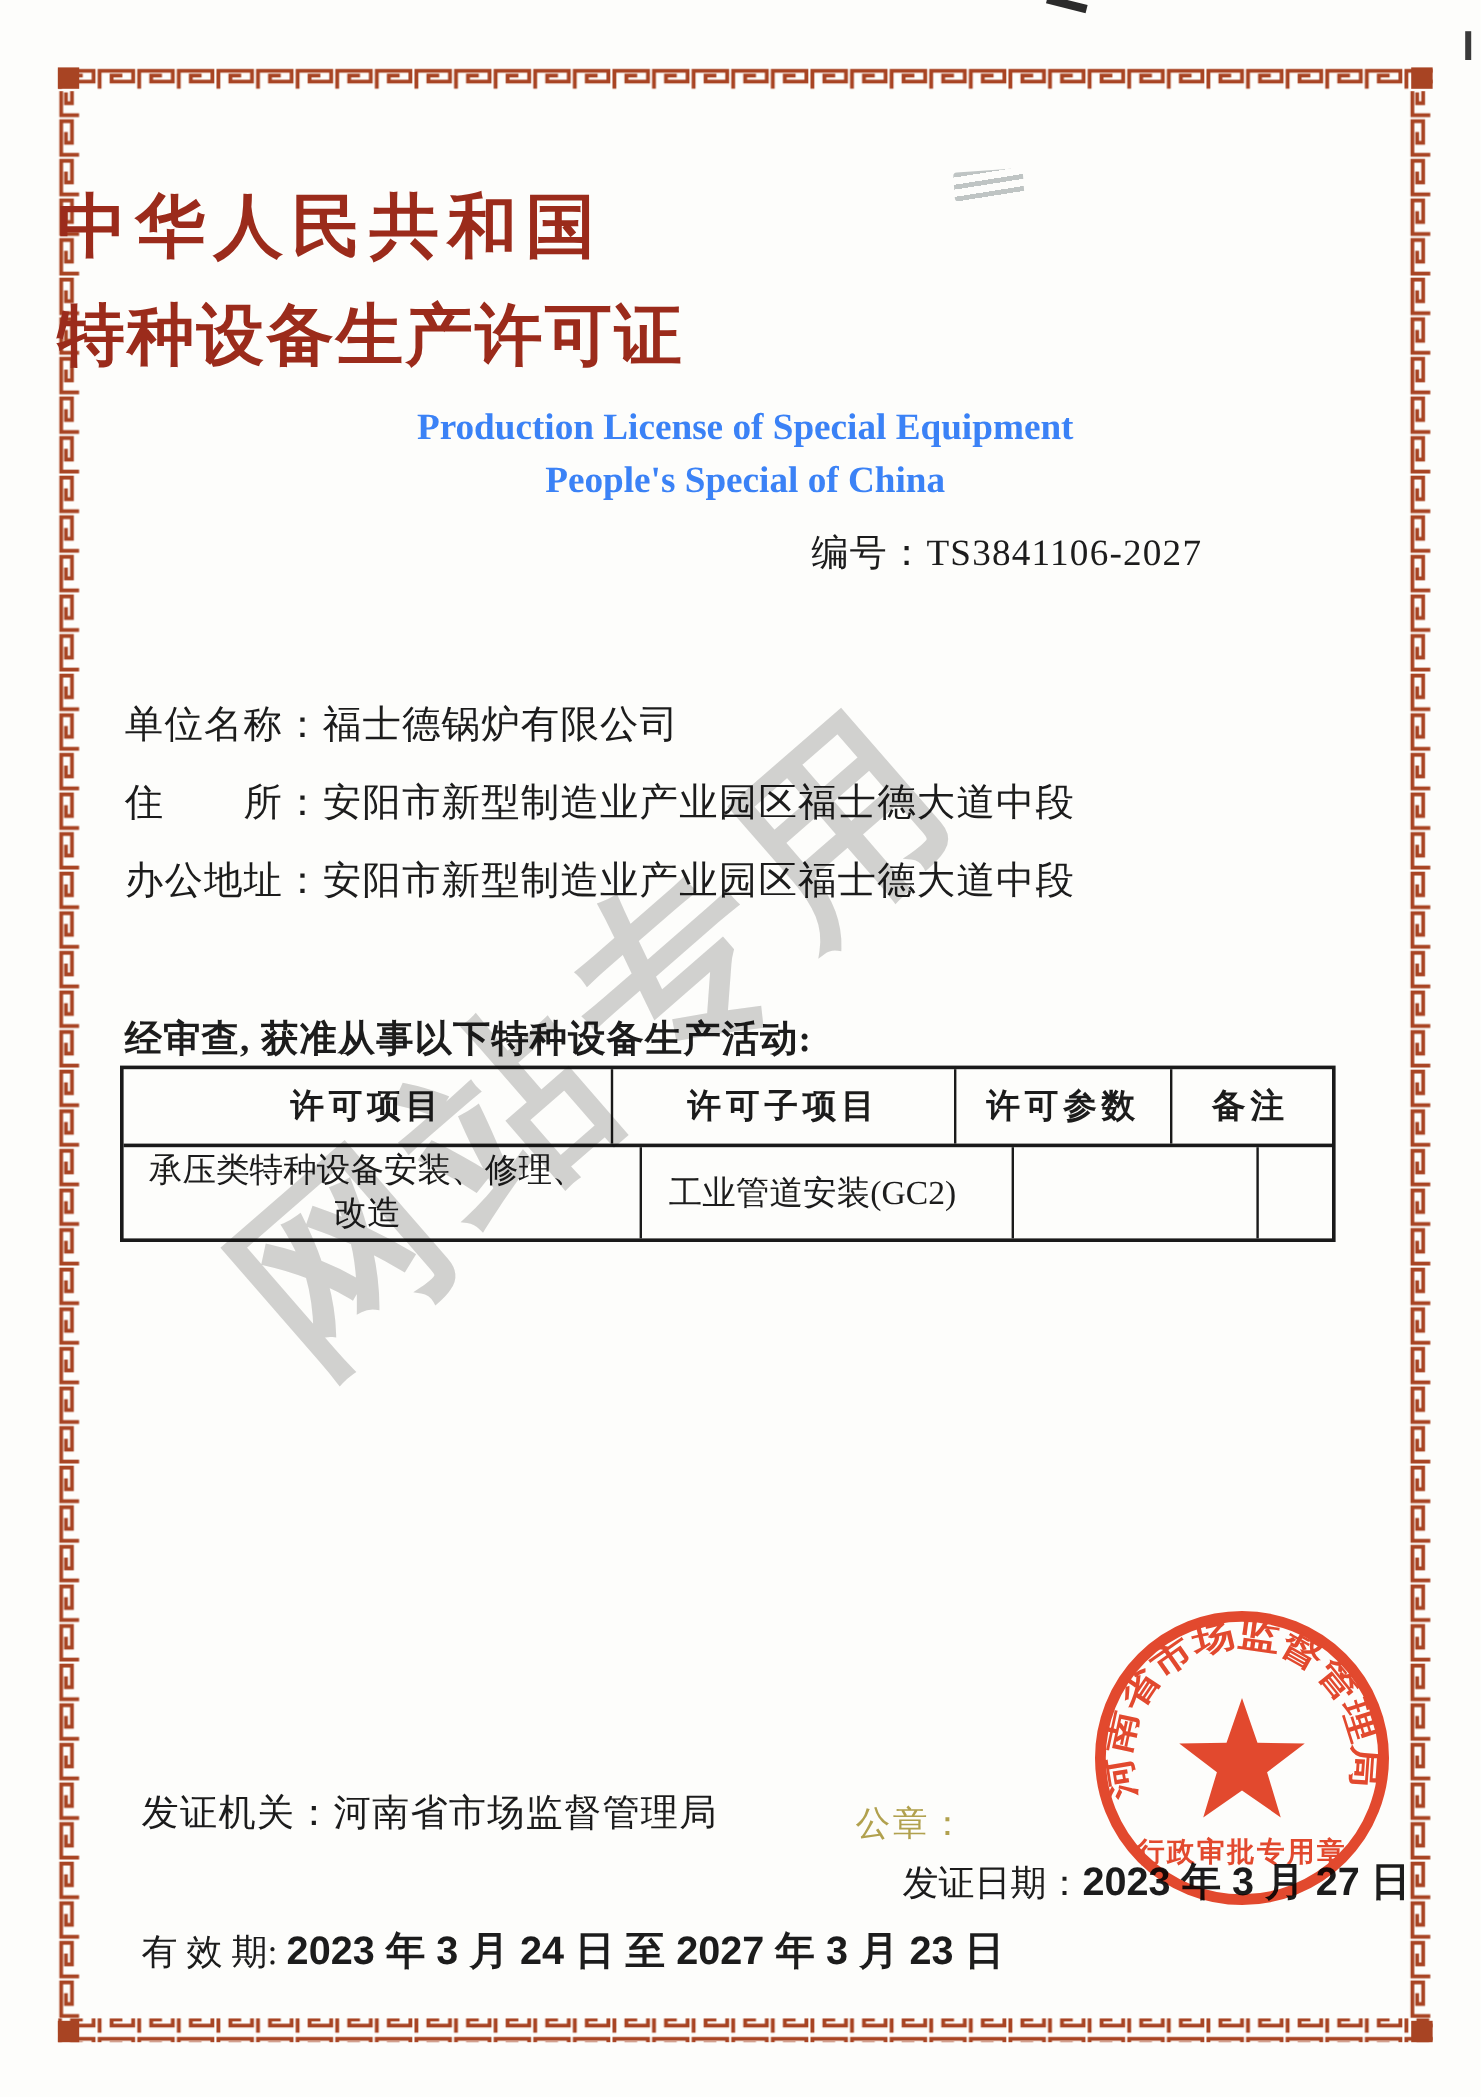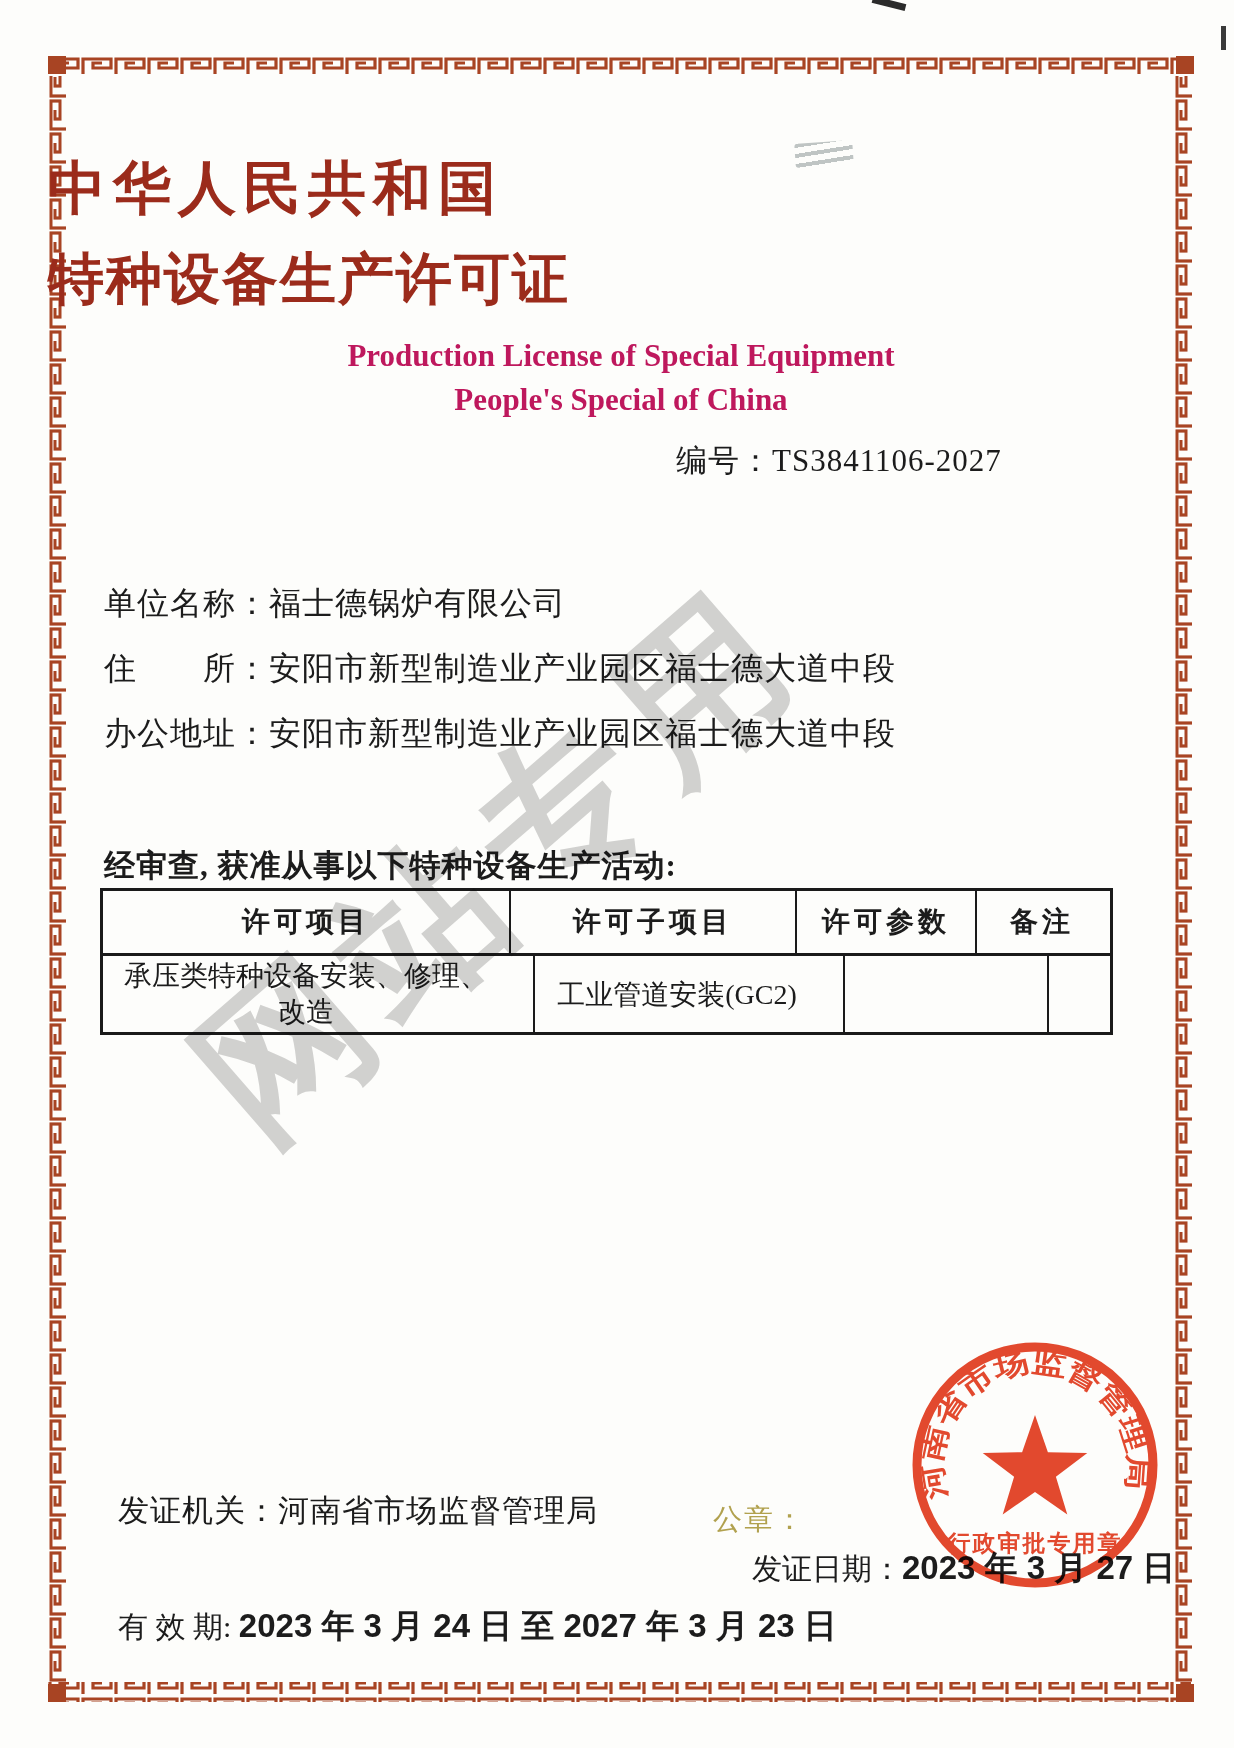--- a/index.html
+++ b/index.html
@@ -4,21 +4,21 @@
 <style>
   html,body{margin:0;padding:0;background:#ffffff;}
   #page{position:relative;width:1234px;height:1748px;background:#fdfdfb;overflow:hidden;
         font-family:"Liberation Serif","DejaVu Serif",serif;color:#1c1c1c;}
   .abs{position:absolute;}
   
   .cn-title{left:48px;width:1146px;text-align:left;color:#9b2b1b;
             font-family:"DejaVu Sans","Liberation Sans",sans-serif;font-weight:bold;z-index:2;}
   #title1{top:150px;font-size:58px;letter-spacing:7px;}
   #title2{top:242px;font-size:56px;letter-spacing:2px;}
-  .en-title{left:48px;width:1146px;text-align:center;color:#be185d;
+  .en-title{left:48px;width:1146px;text-align:center;color:#3b82f6;
             font-family:"Liberation Serif","DejaVu Serif",serif;font-weight:bold;z-index:2;}
   #en1{top:338px;font-size:31px;}
   #en2{top:382px;font-size:31px;}
   
   #license-no{left:676px;top:440px;font-size:31px;letter-spacing:1px;z-index:2;}
   
   .field{left:104px;font-size:32px;letter-spacing:1px;z-index:2;white-space:nowrap;}
   #field-0{top:582px;} #field-1{top:647px;} #field-2{top:712px;}
   
   #table-intro{left:104px;top:845px;font-size:31px;font-weight:600;letter-spacing:1px;z-index:2;}

